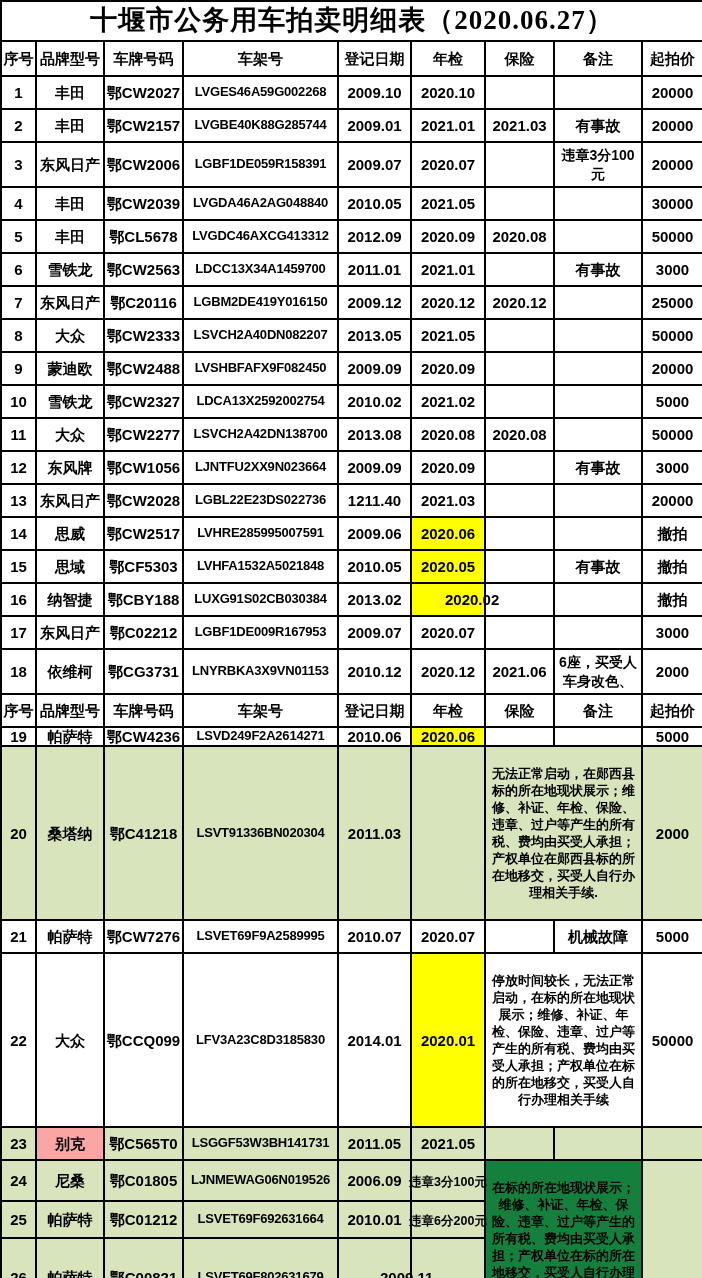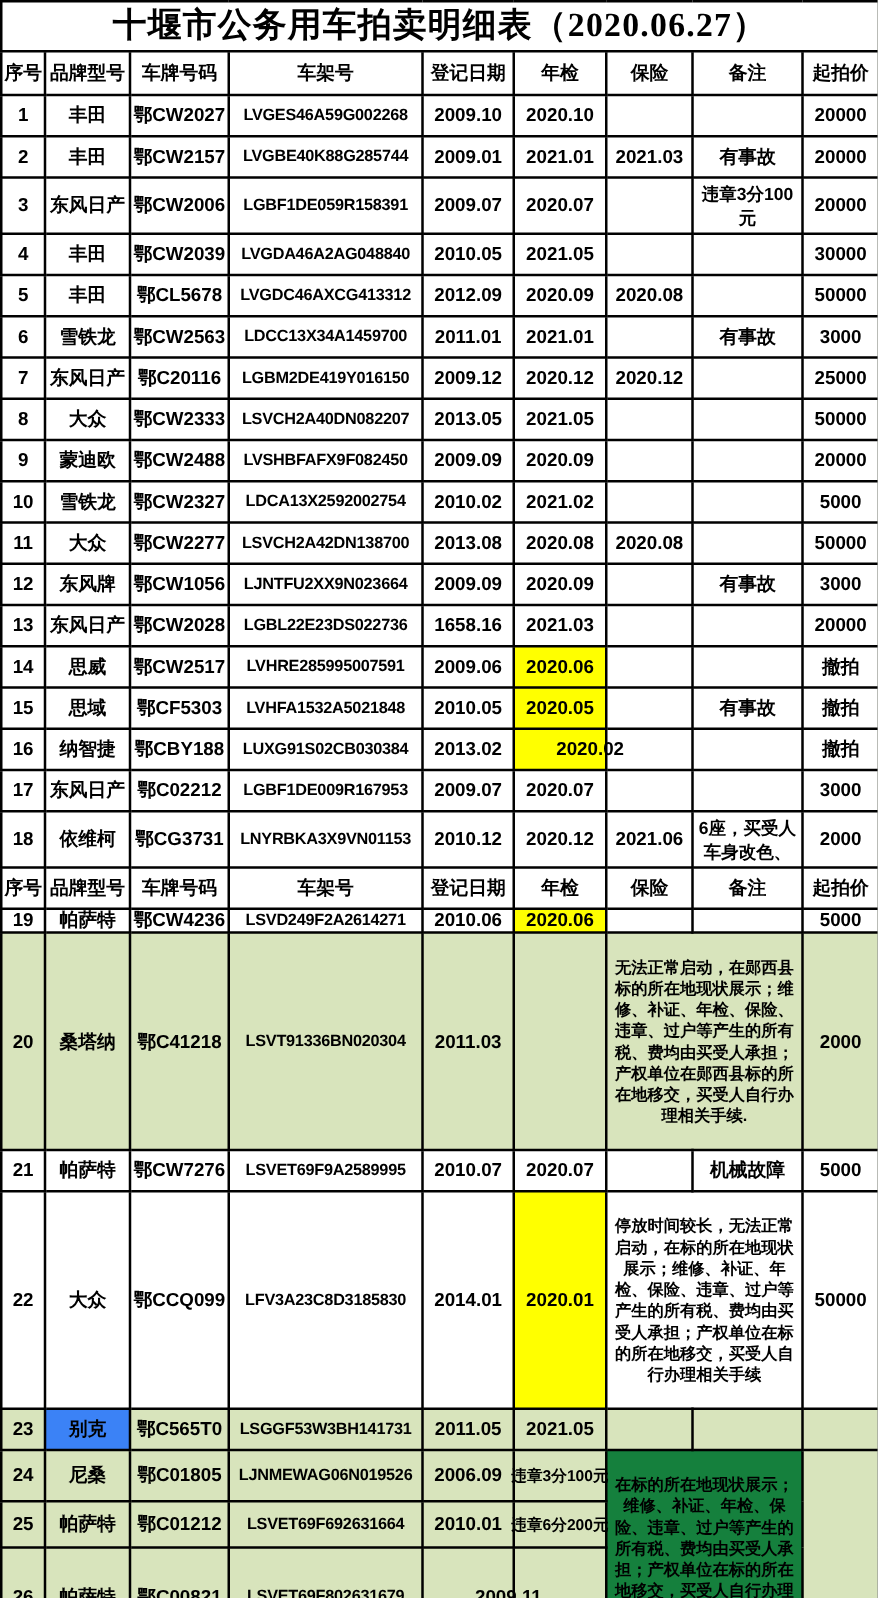--- a/index.html
+++ b/index.html
@@ -206,21 +206,21 @@
         <td>2020.09</td>
         <td></td>
         <td>有事故</td>
         <td>3000</td>
       </tr>
       <tr style="height: 33px;">
         <td>13</td>
         <td>东风日产</td>
         <td>鄂CW2028</td>
         <td class="vin">LGBL22E23DS022736</td>
-        <td>1658.16</td>
+        <td>1211.40</td>
         <td>2021.03</td>
         <td></td>
         <td></td>
         <td>20000</td>
       </tr>
       <tr style="height: 33px;">
         <td>14</td>
         <td>思威</td>
         <td>鄂CW2517</td>
         <td class="vin">LVHRE285995007591</td>
@@ -322,21 +322,21 @@
         <td>大众</td>
         <td>鄂CCQ099</td>
         <td class="vin">LFV3A23C8D3185830</td>
         <td>2014.01</td>
         <td style="background: rgb(255, 255, 0);">2020.01</td>
         <td colspan="2" class="rm">停放时间较长，无法正常启动，在标的所在地现状展示；维修、补证、年检、保险、违章、过户等产生的所有税、费均由买受人承担；产权单位在标的所在地移交，买受人自行办理相关手续</td>
         <td>50000</td>
       </tr>
       <tr style="height: 33px;">
         <td style="background: rgb(216, 228, 188);">23</td>
-        <td style="background: #3b82f6;">别克</td>
+        <td style="background: #fca5a5;">别克</td>
         <td style="background: rgb(216, 228, 188);">鄂C565T0</td>
         <td class="vin" style="background: rgb(216, 228, 188);">LSGGF53W3BH141731</td>
         <td style="background: rgb(216, 228, 188);">2011.05</td>
         <td style="background: rgb(216, 228, 188);">2021.05</td>
         <td style="background: rgb(216, 228, 188);"></td>
         <td style="background: rgb(216, 228, 188);"></td>
         <td style="background: rgb(216, 228, 188);"></td>
       </tr>
       <tr style="height: 34px;">
         <td style="background: rgb(216, 228, 188);">24</td>

